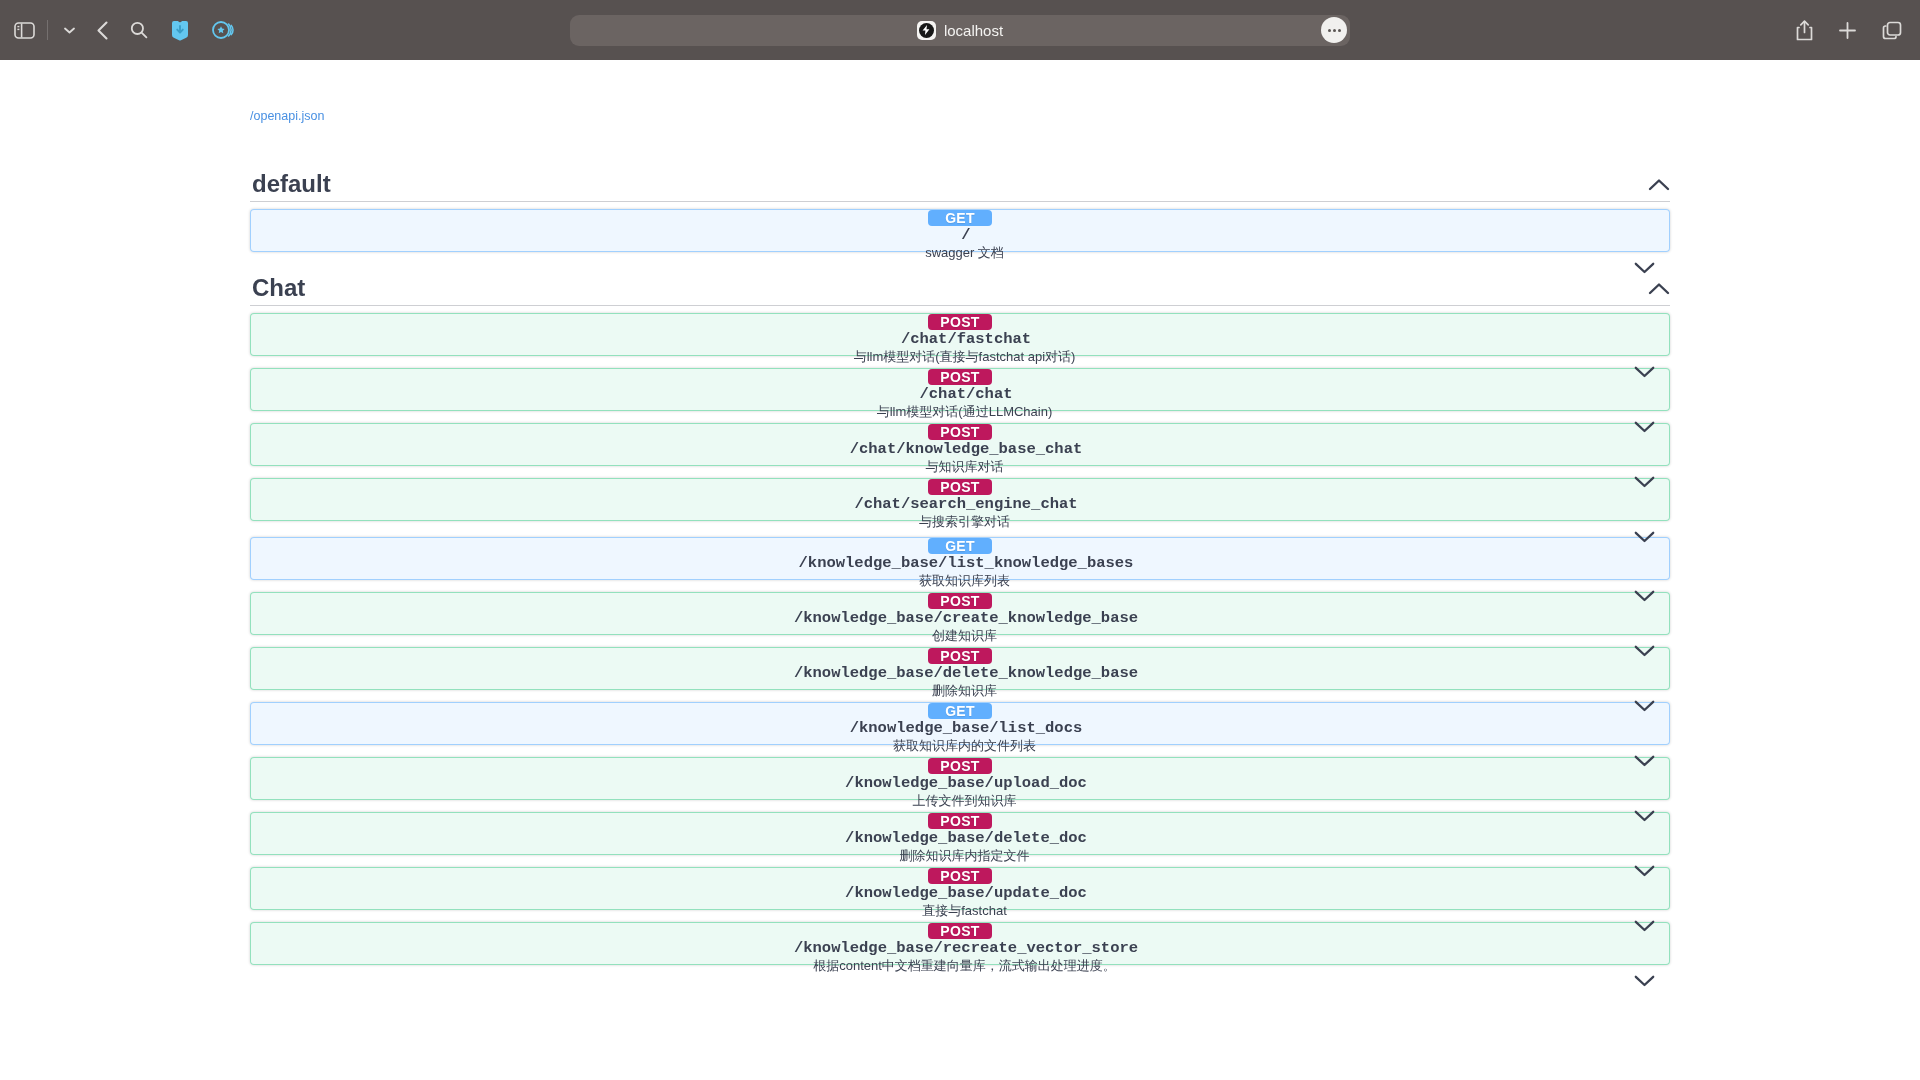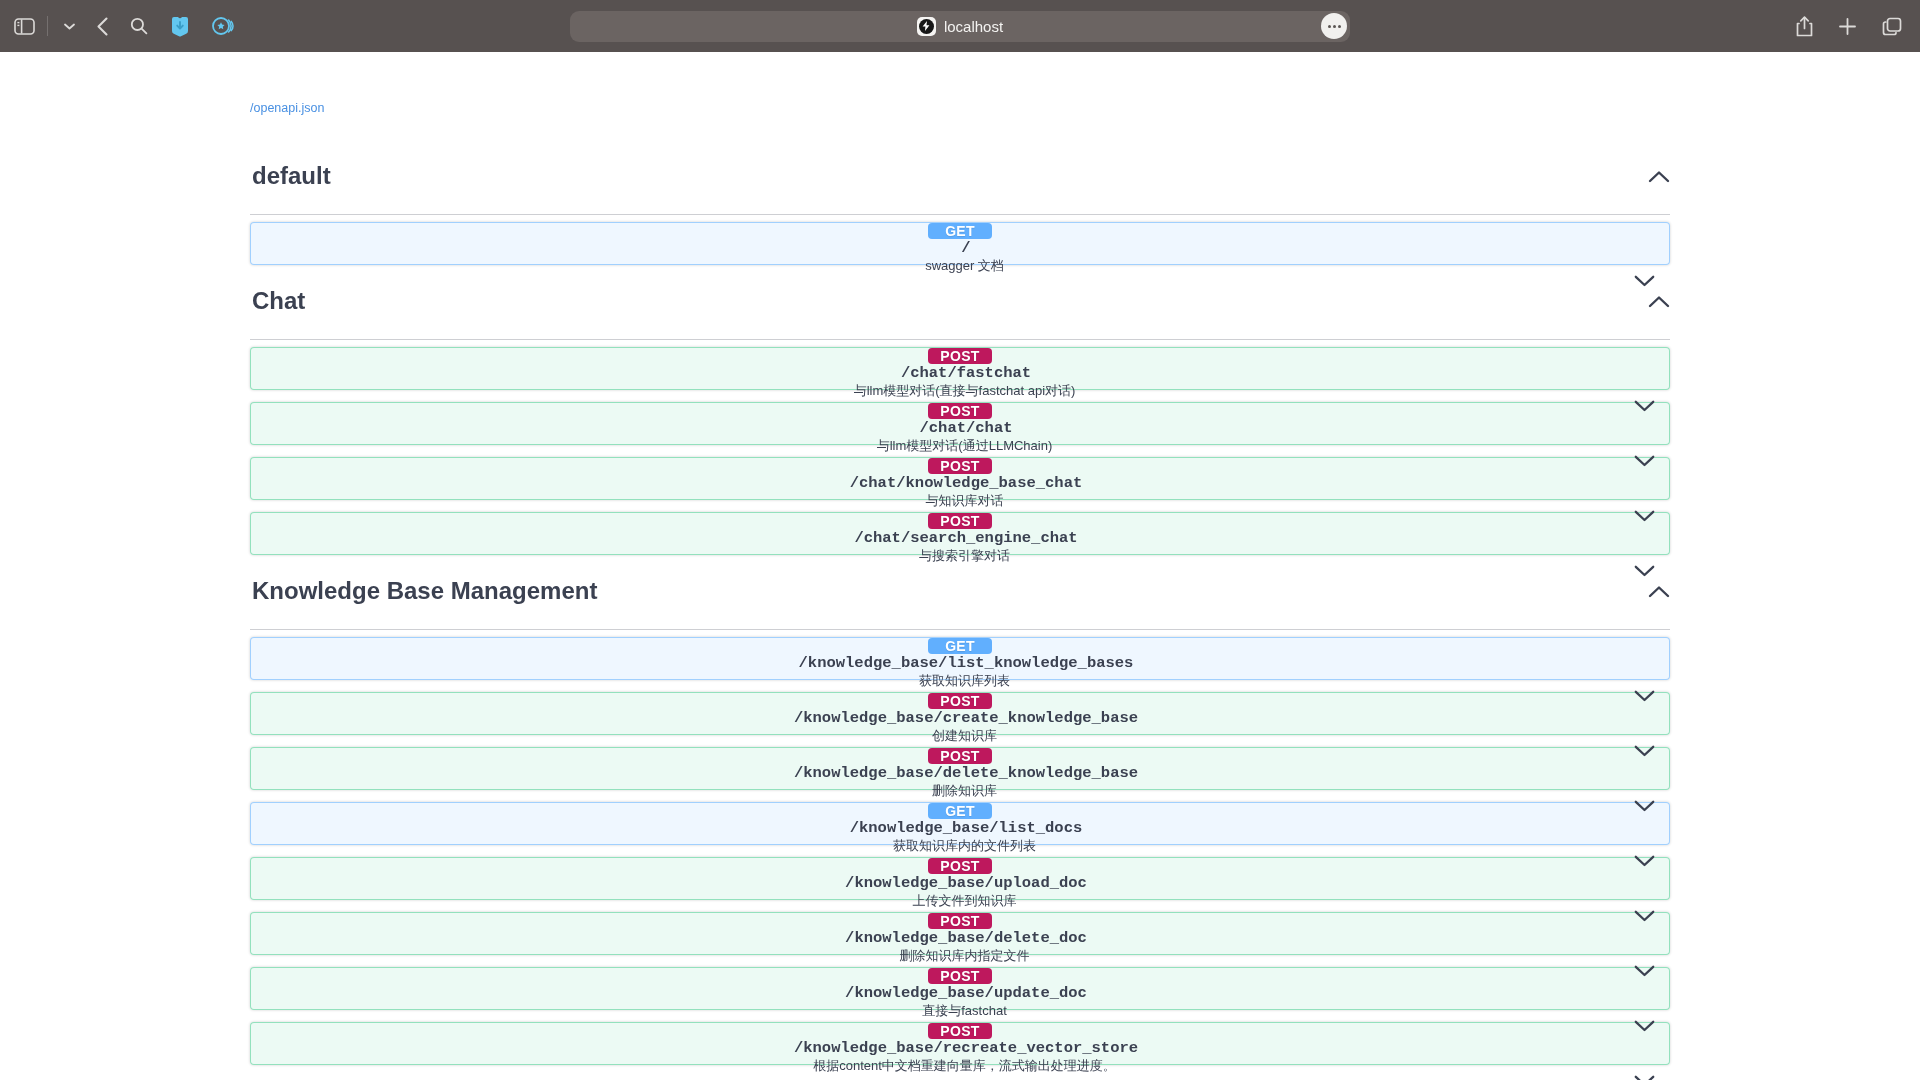--- a/index.html
+++ b/index.html
@@ -4,21 +4,21 @@
 <style>
   * { margin: 0; padding: 0; box-sizing: border-box; }
   html, body { width: 1920px; height: 1080px; overflow: hidden; }
   body {
     font-family: "Liberation Sans", sans-serif;
     background: #ffffff;
   }
 
   
   .toolbar {
-    height: 52px;
+    height: 60px;
     background: #575150;
     display: flex;
     align-items: center;
     position: relative;
     padding: 0 14px;
   }
   .tb-group { display: flex; align-items: center; gap: 22px; }
   .tb-group.left { position: absolute; left: 14px; }
   .tb-group.right { position: absolute; right: 18px; gap: 26px; }
   .tb-btn { display: flex; align-items: center; justify-content: center; cursor: default; }
@@ -90,21 +90,21 @@
     margin-top: 7px;
     font-size: 12.5px;
     color: #4990e2;
     text-decoration: none;
   }
 
   .sections { margin-top: 40px; }
   .api-section { margin-top: 16px; }
   .section-header {
     display: flex; align-items: center; justify-content: space-between;
-    padding: 6px 0 24px 2px;
+    padding: 6px 0 3px 2px;
     border-bottom: 1px solid rgba(59,65,81,.25);
     cursor: pointer;
   }
   .section-title { font-size: 24px; font-weight: bold; color: #3b4151; }
   .section-chevron svg { display: block; }
 
   .opblock {
     display: flex; align-items: center;
     height: 43px;
     margin: 7px 0 12px;
@@ -312,28 +312,20 @@
     <span class="op-chevron">
       <svg width="21" height="12" viewBox="0 0 21 12">
                 <polyline points="1.8,1.8 10.5,10 19.2,1.8" fill="none" stroke="#3b4151" stroke-width="2.3" stroke-linecap="round" stroke-linejoin="round"></polyline>
               </svg>
     </span>
   </div>
 </div>
   </div>
 
   <div class="api-section">
-    <div class="section-header">
-      <span class="section-title">Knowledge Base Management</span>
-      <span class="section-chevron">
-        <svg width="22" height="13" viewBox="0 0 22 13">
-              <polyline points="2,11 11,2.5 20,11" fill="none" stroke="#3b4151" stroke-width="2.4" stroke-linecap="round" stroke-linejoin="round"></polyline>
-            </svg>
-      </span>
-    </div>
     <div class="ops">
   <div class="opblock get">
     <span class="method-badge">GET</span>
     <span class="op-path">/knowledge_base/list_knowledge_bases</span>
     <span class="op-summary">获取知识库列表</span>
     <span class="op-chevron">
       <svg width="21" height="12" viewBox="0 0 21 12">
                 <polyline points="1.8,1.8 10.5,10 19.2,1.8" fill="none" stroke="#3b4151" stroke-width="2.3" stroke-linecap="round" stroke-linejoin="round"></polyline>
               </svg>
     </span>

